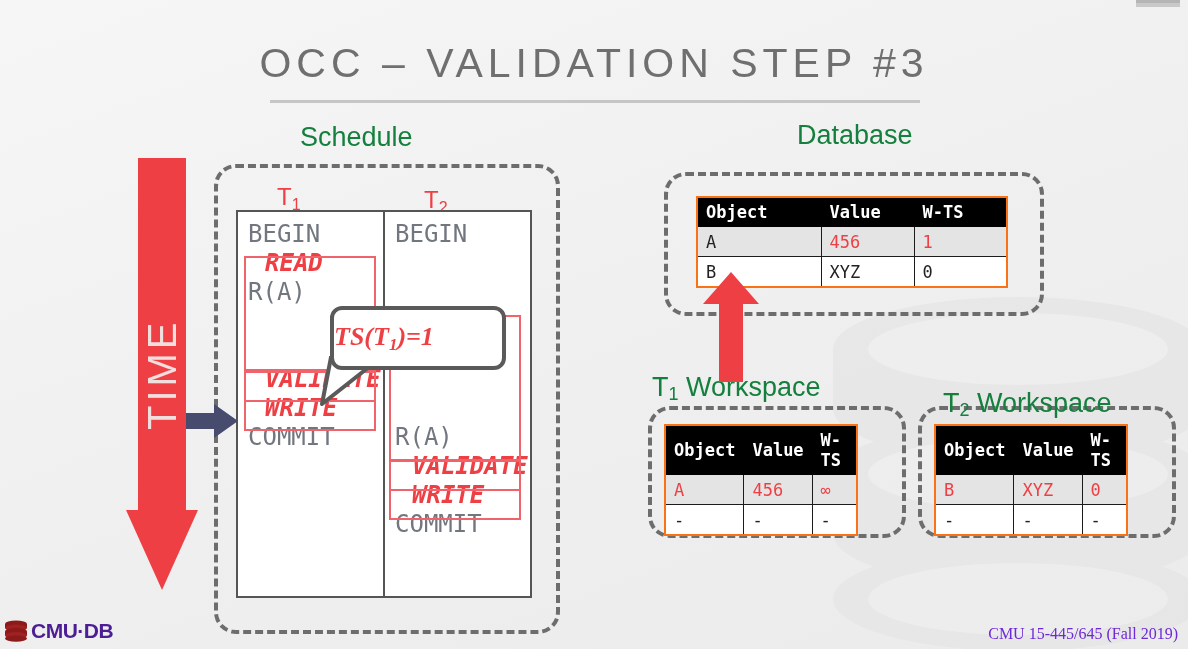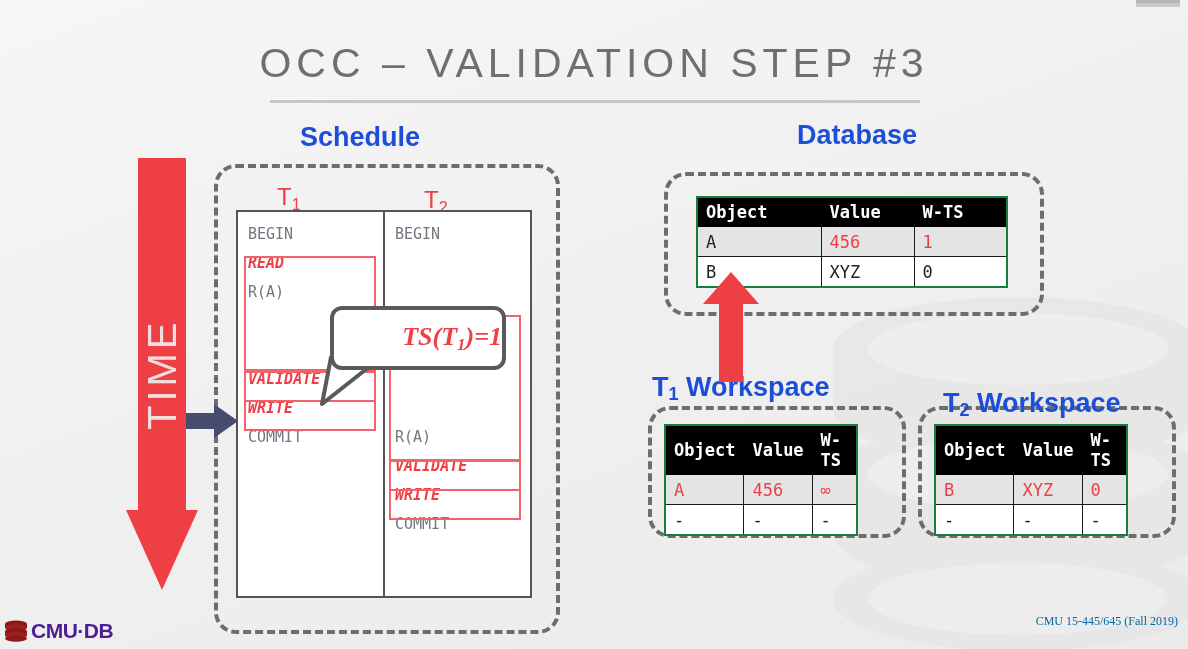--- a/index.html
+++ b/index.html
@@ -25,21 +25,21 @@
     position:absolute;left:0;right:0;top:40px;text-align:center;z-index:3;
     font-size:41px;letter-spacing:5px;color:#6f6f6f;font-weight:400;
     font-family:"Liberation Sans", sans-serif;
   }
   .title-rule{
     position:absolute;left:270px;width:650px;top:100px;height:3px;background:#c6c6c6;z-index:3;
   }
 
   
   .caption{
-    position:absolute;z-index:3;color:#1d4ed8;font-size:27px;font-weight:700;
+    position:absolute;z-index:3;color:#15803d;font-size:27px;font-weight:400;
     white-space:nowrap;
   }
   .caption .sub{font-size:18px;vertical-align:-4px;}
 
   
   .dashbox{
     position:absolute;z-index:2;
     border:4px dashed #6d6d6d;border-radius:22px;background:transparent;
   }
 
@@ -53,77 +53,77 @@
     font-family:"Liberation Sans", sans-serif;
   }
 
   
   .sched-wrap{position:absolute;left:236px;top:210px;width:296px;height:388px;z-index:3;
     background:#fff;border:2px solid #555;box-sizing:border-box;display:flex;}
   .sched-col{flex:1;position:relative;box-sizing:border-box;padding:8px 0 0 10px;}
   .sched-col.left{border-right:2px solid #555;}
   .op{
     font-family:"DejaVu Sans Mono","Liberation Mono",monospace;
-    font-size:15px;color:#5d6370;line-height:29px;height:29px;font-weight:bold;
+    font-size:24px;color:#5d6370;line-height:29px;height:29px;font-weight:bold;
     white-space:nowrap;
   }
   .op.plain{font-weight:normal;color:#71767f;}
-  .op.red{color:#ee4044;font-style:italic;font-weight:bold;}
+  .op.red{color:#ee4044;font-style:italic;font-weight:bold;margin-left:17px;}
   .op.blank{color:transparent;}
 
   .txlabel{
     position:absolute;z-index:3;color:#ee4044;font-weight:normal;font-size:24px;
     font-family:"Liberation Sans", sans-serif;
   }
   .txlabel .sub{font-size:16px;vertical-align:-5px;}
 
   
   .redbox{position:absolute;border:2px solid #f1636a;z-index:4;box-sizing:border-box;}
 
   
   .navy-arrow{position:absolute;left:186px;top:404px;width:52px;height:34px;z-index:5;}
 
   
   .up-arrow{position:absolute;left:703px;top:272px;width:56px;height:110px;z-index:4;}
 
   
   .dtable{position:absolute;z-index:3;border-collapse:collapse;background:#b91c1c;
-    border:2px solid #15803d;}
+    border:2px solid #f97316;}
   .dtable th{
     background:#000;color:#fff;text-align:left;
     font-family:"DejaVu Sans Mono","Liberation Mono",monospace;
     font-size:17px;font-weight:bold;padding:4px 8px;border:1px solid #000;
   }
   .dtable td{
     font-family:"DejaVu Sans Mono","Liberation Mono",monospace;
     font-size:17px;padding:3px 8px;border:1px solid #1b1b1b;color:#222;
     background:#fff;height:23px;
   }
   .dtable tr.shaded td{background:#e4e4e4;}
   .dtable td.red{color:#ee4044;font-weight:normal;}
 
   
   .callout{
     position:absolute;left:330px;top:306px;width:168px;height:56px;z-index:8;
     background:#fff;border:4px solid #5a5a5a;border-radius:12px;
-    display:flex;align-items:center;justify-content:flex-end;
+    display:flex;align-items:center;justify-content:flex-start;
   }
   .callout-text{
     color:#ee4044;font-weight:bold;font-style:italic;font-size:26px;
     font-family:"Liberation Serif","DejaVu Serif",serif;white-space:nowrap;
   }
   .callout-text .sub{font-size:17px;vertical-align:-5px;}
   .callout-tail{position:absolute;left:318px;top:352px;width:80px;height:54px;z-index:7;}
 
   
   .logo{position:absolute;left:4px;bottom:6px;z-index:6;display:flex;align-items:center;gap:3px;}
   .logo-text{font-size:21px;font-weight:bold;color:#4c1d95;letter-spacing:-.5px;
     font-family:"Liberation Sans", sans-serif;}
   .footer{
-    position:absolute;right:10px;bottom:20px;z-index:6;color:#0369a1;font-size:12px;
+    position:absolute;right:10px;bottom:6px;z-index:6;color:#6d28d9;font-size:16px;
     font-family:"Liberation Serif","DejaVu Serif",serif;
   }
 </style>
 </head>
 <body>
 
 <div class="bg-grad"></div>
 
 <svg class="watermark" viewBox="0 0 420 400">
   <g fill="#e3e3e3">

